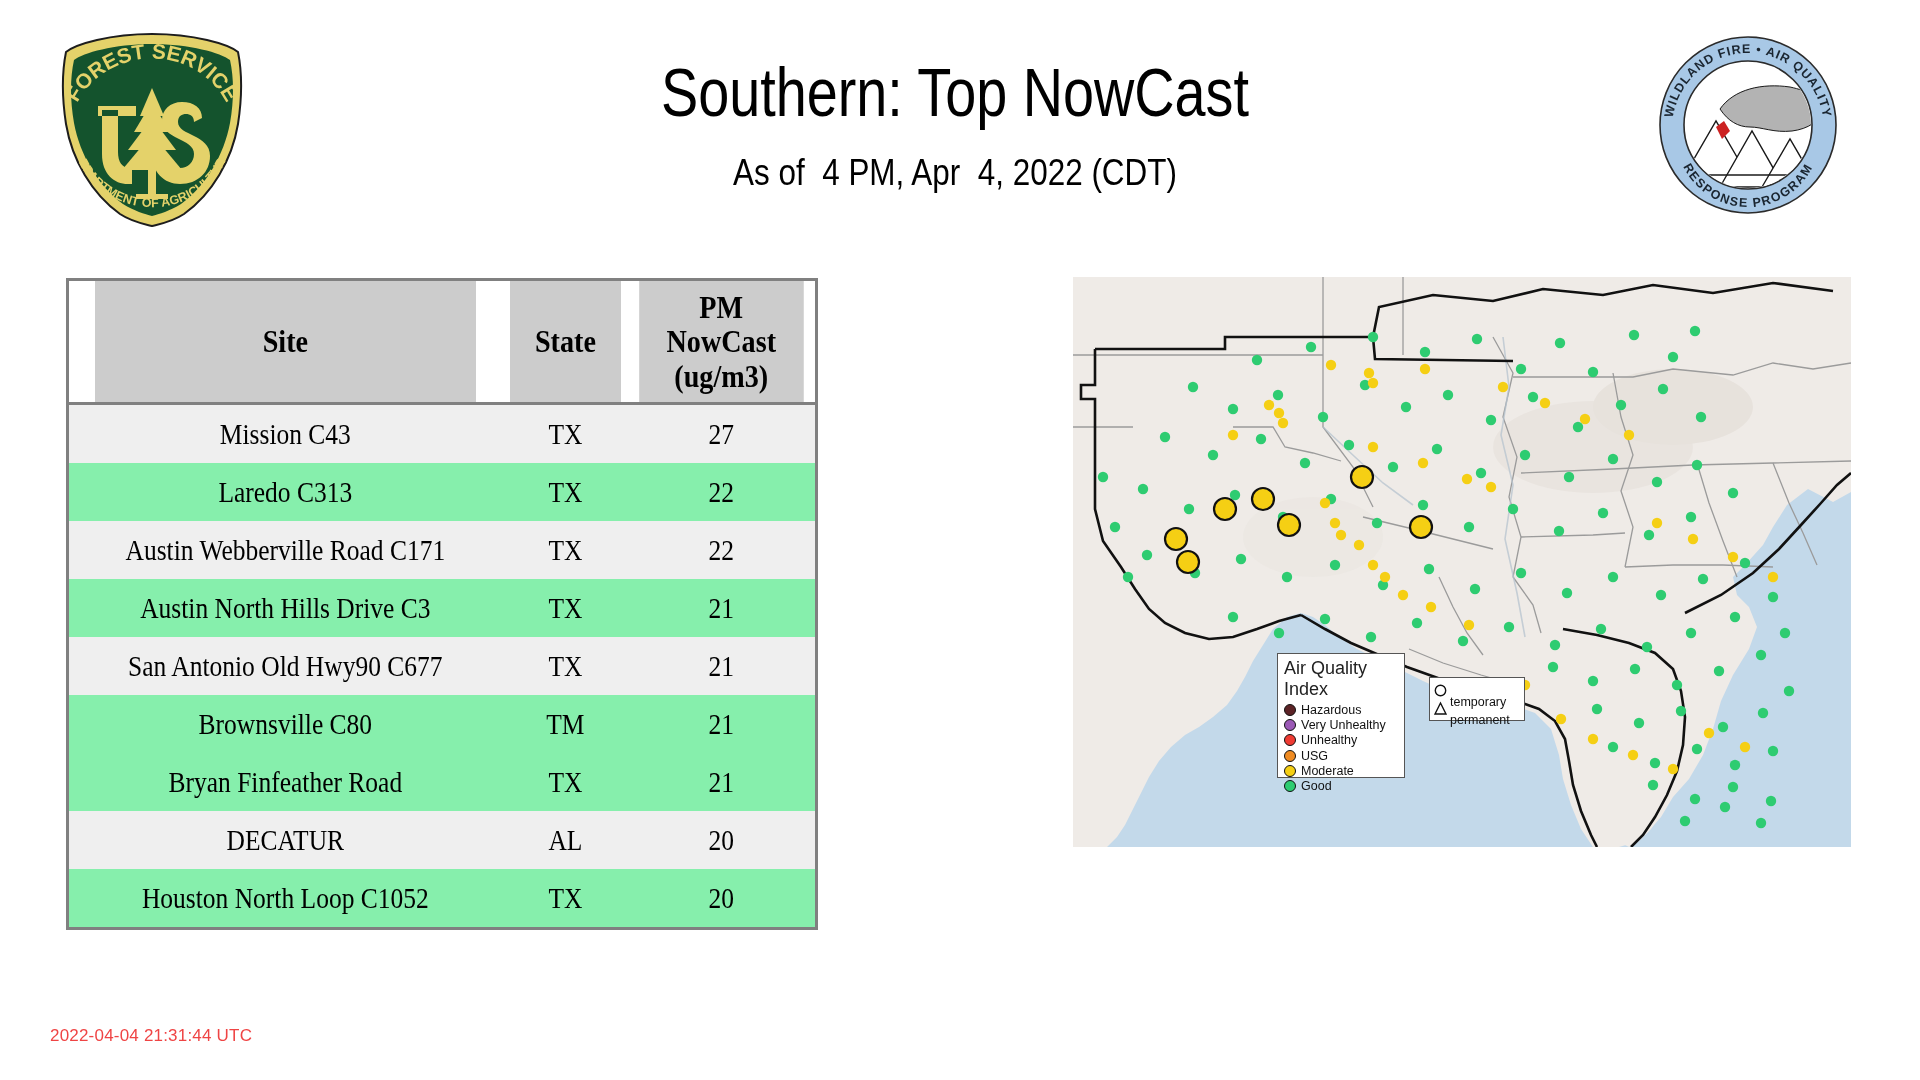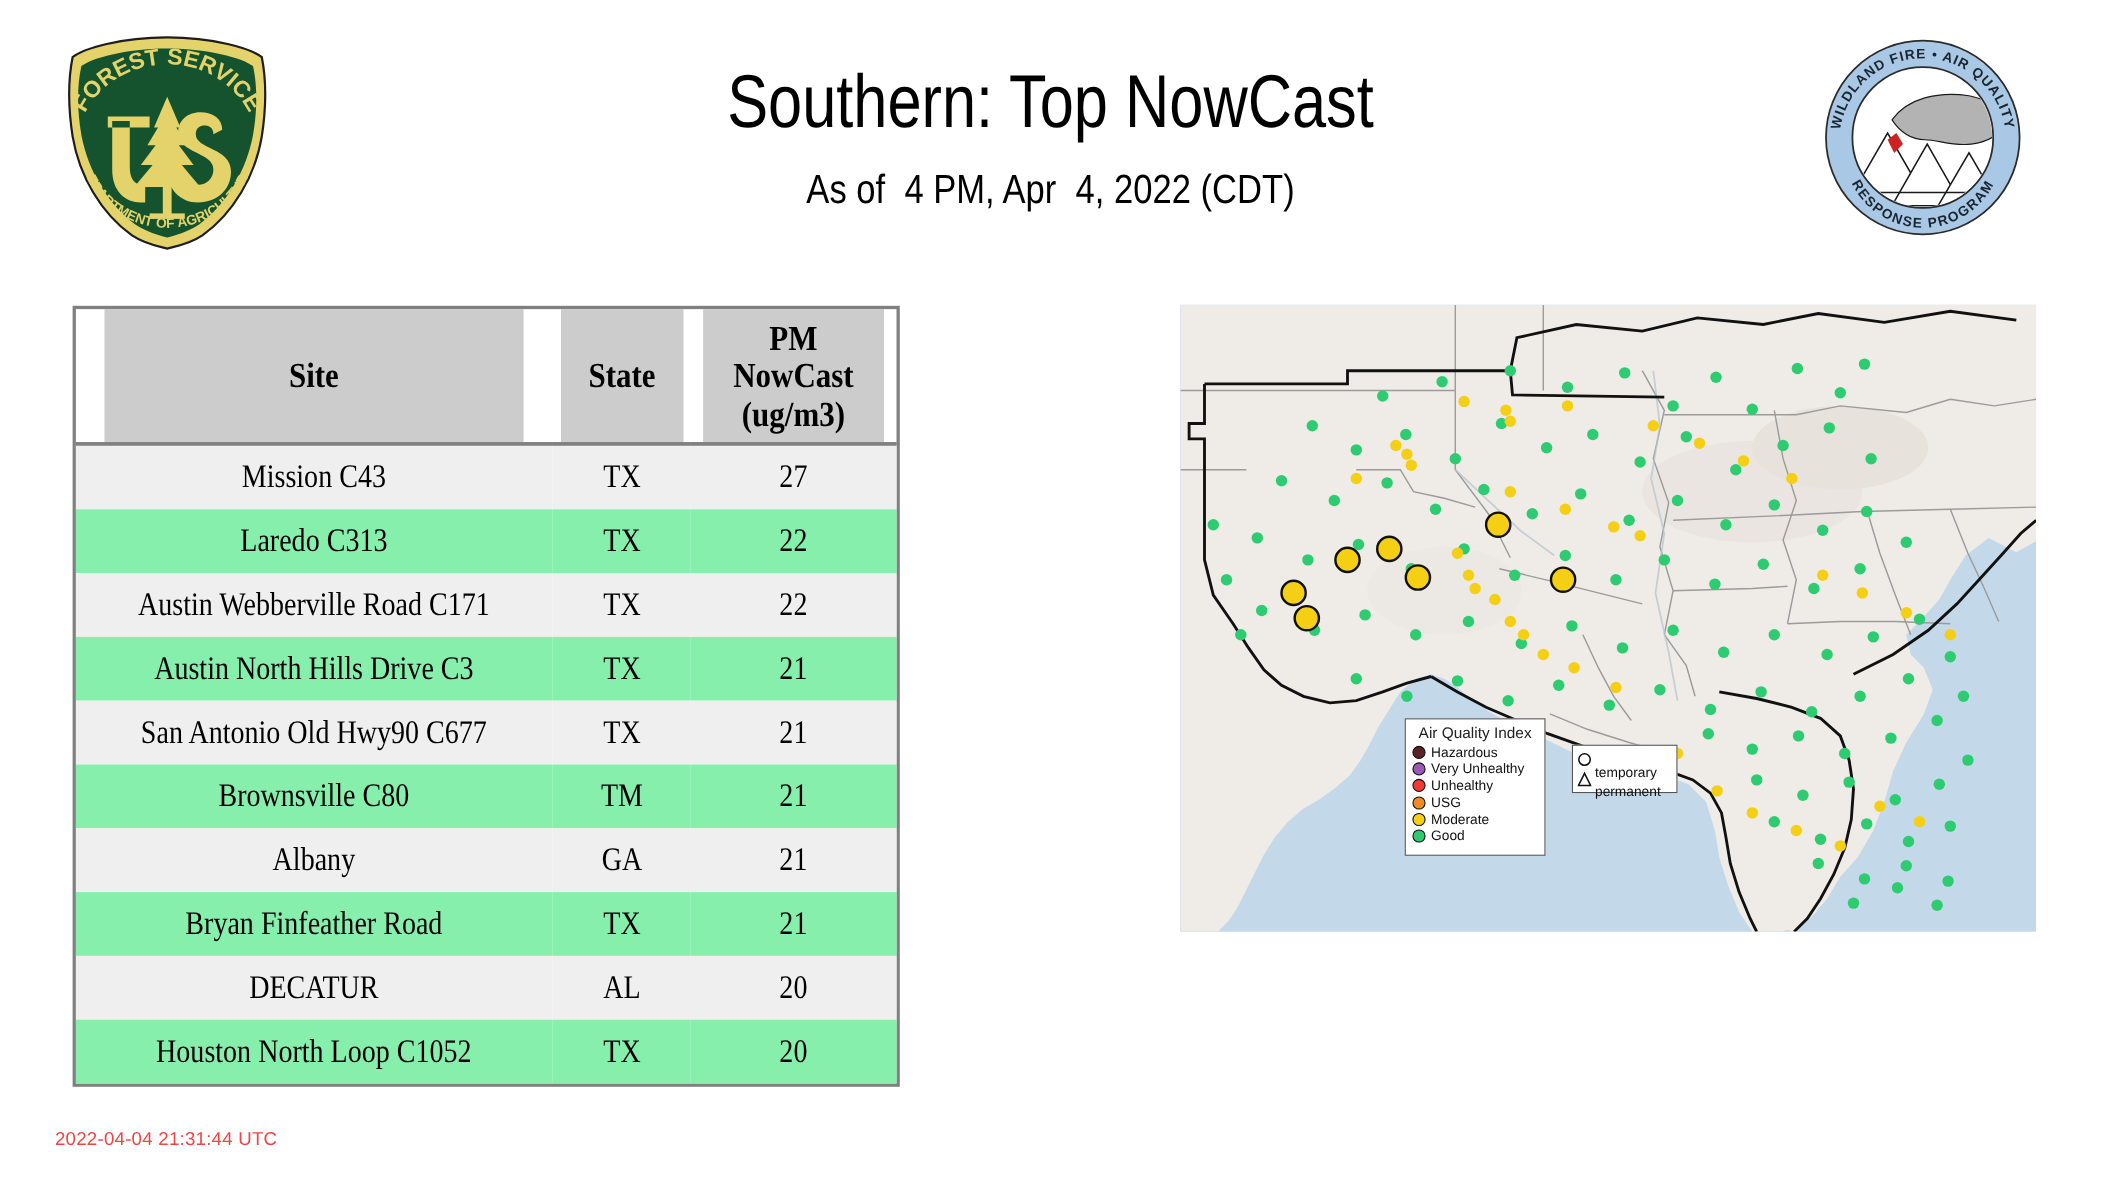--- a/index.html
+++ b/index.html
@@ -144,23 +144,22 @@
   }
   #aqi-legend {
     left: 204px;
     top: 376px;
     width: 128px;
     height: 125px;
     padding: 4px 6px 0 6px;
   }
   #aqi-legend .legend-title {
     font-family: "Liberation Sans", sans-serif;
-    font-size: 14px;
+    font-size: 18px;
     color: #222;
-    text-align: center;
     margin-bottom: 2px;
   }
   .legend-row {
     display: flex;
     align-items: center;
     height: 15.3px;
   }
   .legend-swatch {
     width: 12px; height: 12px;
     border-radius: 50%;
@@ -357,31 +356,20 @@
         <td>
             <span class="cell-inner">21</span>
           </td>
       </tr>
       <tr class="even">
         <td>
             <span class="cell-inner">Brownsville C80</span>
           </td>
         <td>
             <span class="cell-inner">TM</span>
-          </td>
-        <td>
-            <span class="cell-inner">21</span>
-          </td>
-      </tr>
-      <tr class="odd">
-        <td>
-            <span class="cell-inner">Albany</span>
-          </td>
-        <td>
-            <span class="cell-inner">GA</span>
           </td>
         <td>
             <span class="cell-inner">21</span>
           </td>
       </tr>
       <tr class="even">
         <td>
             <span class="cell-inner">Bryan Finfeather Road</span>
           </td>
         <td>

